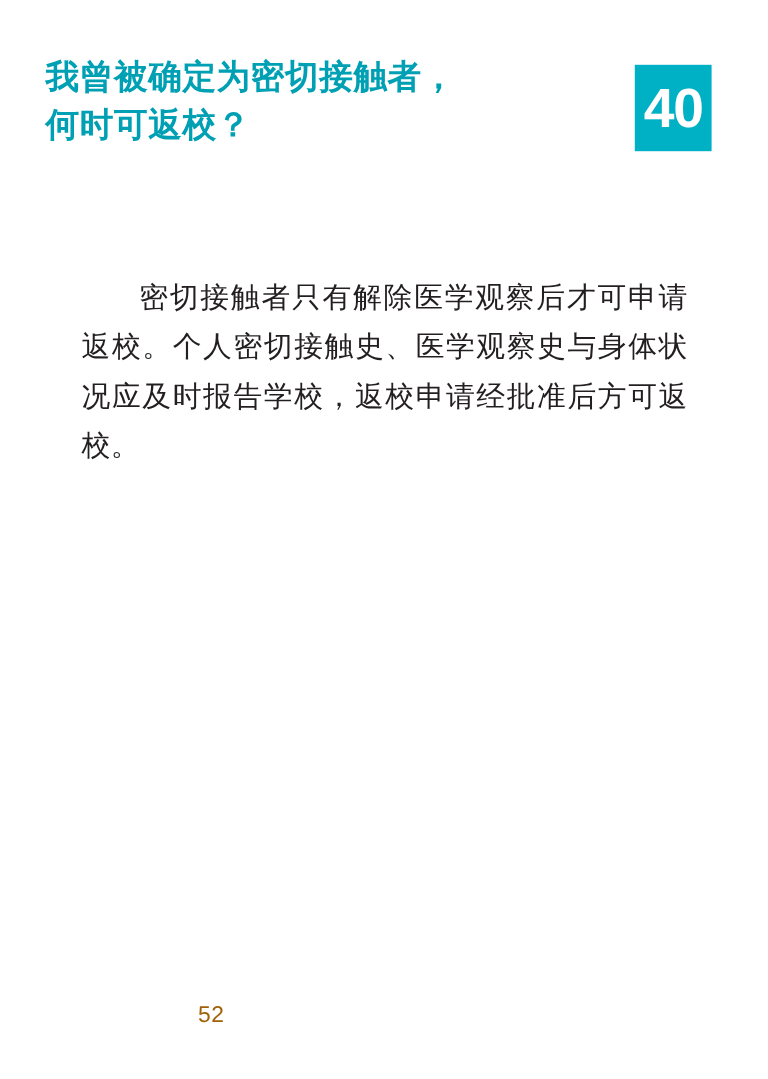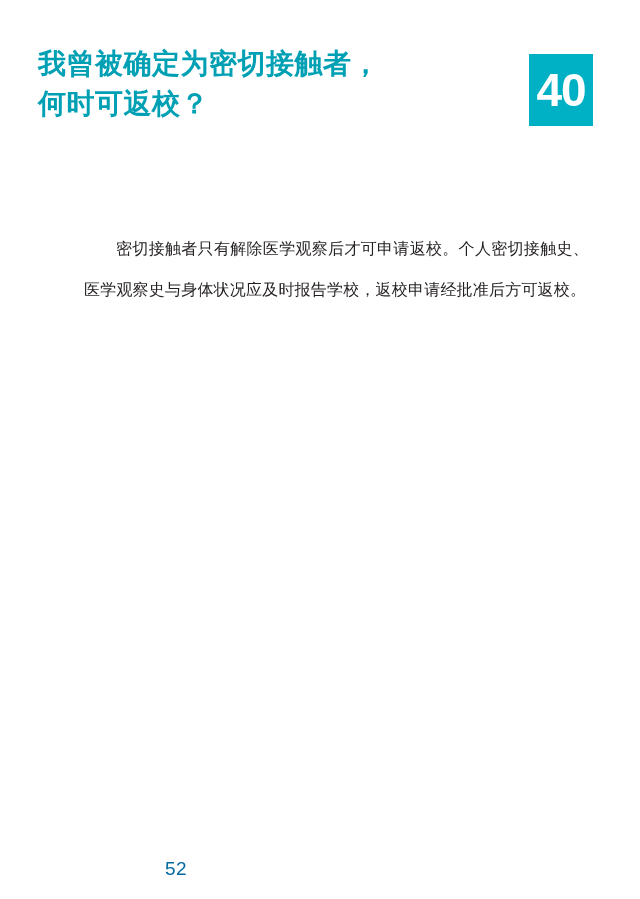--- a/index.html
+++ b/index.html
@@ -49,35 +49,35 @@
     color: #ffffff;
     font-size: 46px;
     font-weight: bold;
     display: flex;
     align-items: center;
     justify-content: center;
     letter-spacing: -1px;
   }
   .body-text {
     position: absolute;
-    left: 84px;
+    left: 68px;
     top: 228px;
     width: 505px;
     color: #231f20;
-    font-size: 16px;
+    font-size: 24px;
     line-height: 41px;
     text-indent: 2em;
     text-align: justify;
     letter-spacing: 0.2px;
   }
   .page-number {
     position: absolute;
     left: 165px;
-    top: 858px;
-    color: #0369a1;
+    top: 836px;
+    color: #a16207;
     font-size: 19px;
     letter-spacing: 0.5px;
   }
 </style>
 </head>
 <body>
 
 <div class="page">
 
   <div class="header">

